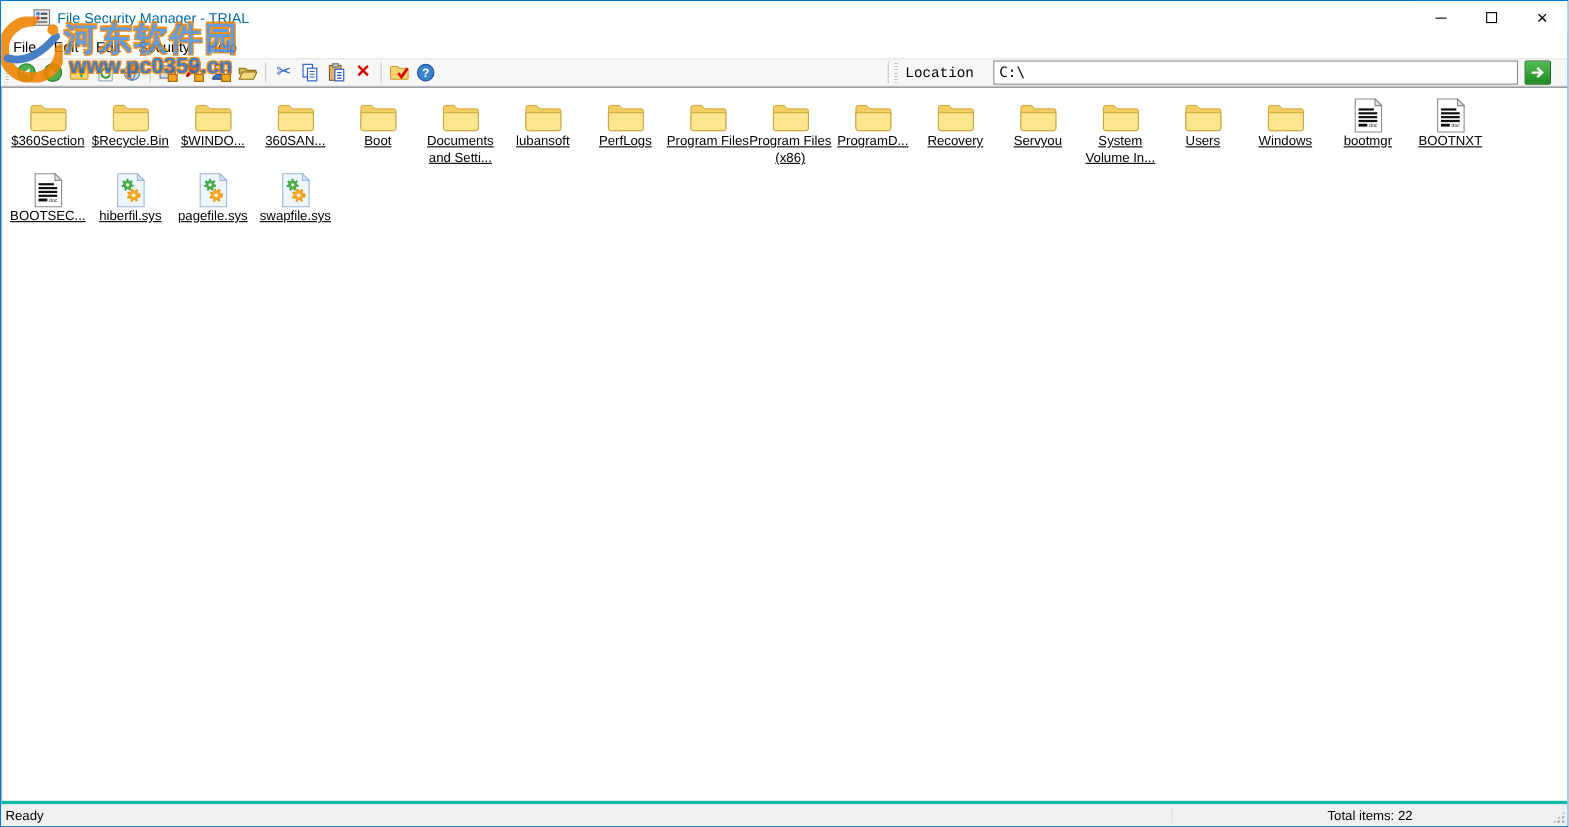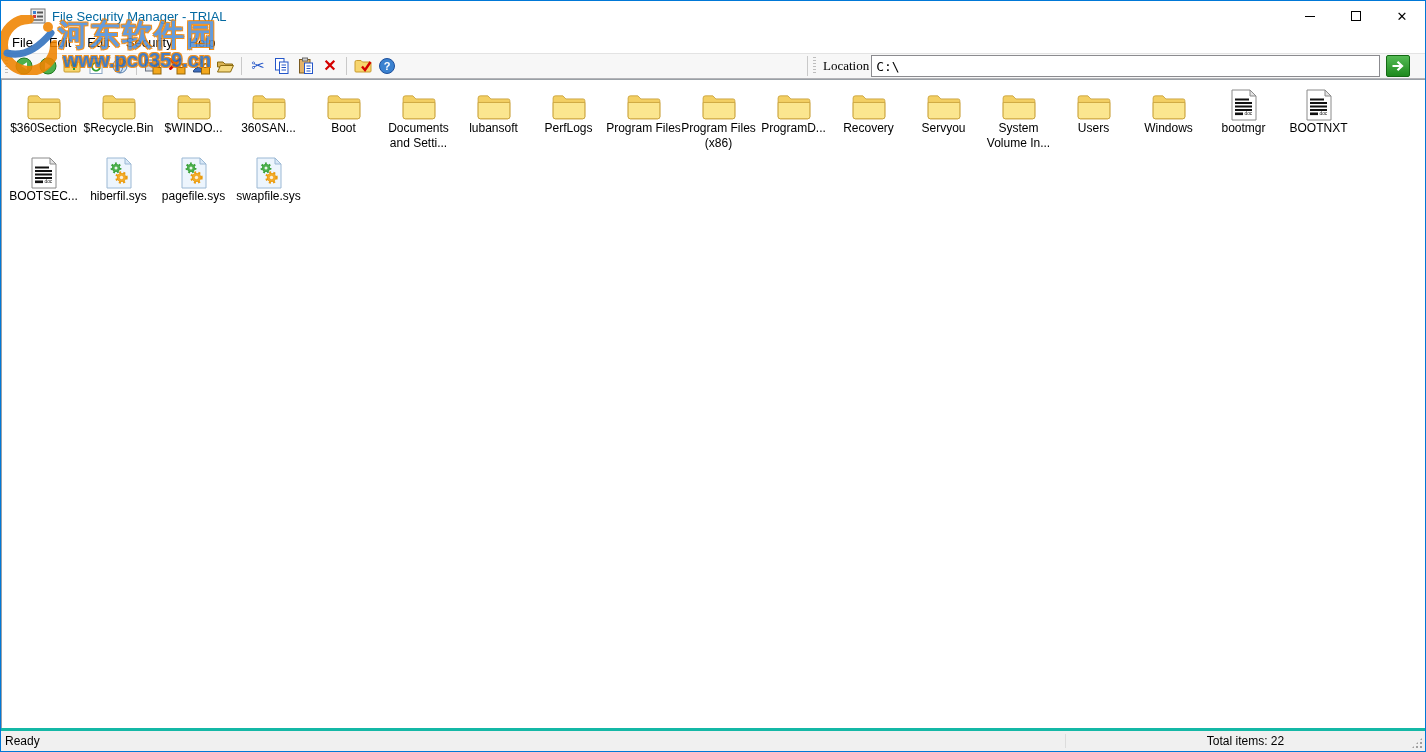--- a/index.html
+++ b/index.html
@@ -30,32 +30,32 @@
   .tool-btn { width:24px; height:22px; border:none; background:transparent; display:flex; align-items:center; justify-content:center; padding:0; cursor:default; flex:none; }
   .tool-btn svg { display:block; }
   .glyph-icon { font-size:15px; line-height:1; }
   .cut-glyph { color:#2456c9; font-size:16px; }
   .del-glyph { color:#d40000; font-weight:bold; font-size:16px; }
   
   .location-bar { flex:1; display:flex; align-items:center; height:100%; padding-right:15px; }
   .loc-sep { width:1px; height:20px; background:#c9c9c9; flex:none; }
   .loc-grip { width:3px; height:18px; margin:0 5px;
     background:repeating-linear-gradient(to bottom,#bdbdbd 0 1px, transparent 1px 3px); }
-  .loc-label { font-family:Liberation Serif, serif; font-size:13px; color:#000; margin:0 2px 0 2px; white-space:nowrap;text-align:right; }
+  .loc-label { font-family:Liberation Mono, monospace; font-size:13px; color:#000; margin:0 18px 0 2px; white-space:nowrap;text-align:right; }
   .loc-input { flex:1; height:22px; border:1px solid #8b8b8f; background:#fff;
     font-family:"DejaVu Sans Mono", monospace; font-size:13px; padding:0 4px; outline:none; }
   .go-btn { width:24px; height:22px; margin-left:6px; flex:none;
     background:linear-gradient(#55bb55,#1e8a1e); border:1px solid #14691 4;
     border:1px solid #146914; border-radius:2px; display:flex; align-items:center; justify-content:center; padding:0; cursor:default; }
   
   .main { flex:1; background:#fff; border-left:1px solid #9aa0a6; border-top:1px solid #9aa0a6; overflow:hidden; }
   .file-grid { display:flex; flex-wrap:wrap; align-content:flex-start; padding:4px 0 0 4px; }
   .file-item { width:75px; height:68px; display:flex; flex-direction:column; align-items:center; cursor:default; }
   .file-icon { height:36px; display:flex; align-items:flex-end; justify-content:center; flex:none; margin-top:1px; }
-  .file-label { font-size:12px; line-height:15px; color:#000; text-align:center; max-width:75px; word-wrap:break-word; }
+  .file-label { font-size:12px; line-height:15px; color:#000; text-align:center; max-width:75px; word-wrap:break-word;text-decoration:underline; }
   
   .statusbar { height:23px; background:#f0f0f0; border-top:3px solid #14b8a6; display:flex; align-items:center; flex:none; position:relative; }
   .status-left { font-size:12px; color:#000; padding-left:4px; flex:1; }
   .status-right { width:360px; text-align:center; font-size:12px; color:#000; border-left:1px solid #dcdcdc; flex:none; }
   .size-grip { position:absolute; right:2px; bottom:2px; width:12px; height:12px;
     background:
       radial-gradient(circle at 2px 2px, #a0a0a0 1px, transparent 1.2px) 0 0/4px 4px;
     clip-path:polygon(100% 0,100% 100%,0 100%); }
   
   .watermark { position:absolute; left:0; top:8px; width:240px; height:72px; opacity:0.88; pointer-events:none; z-index:50; display:block; }

